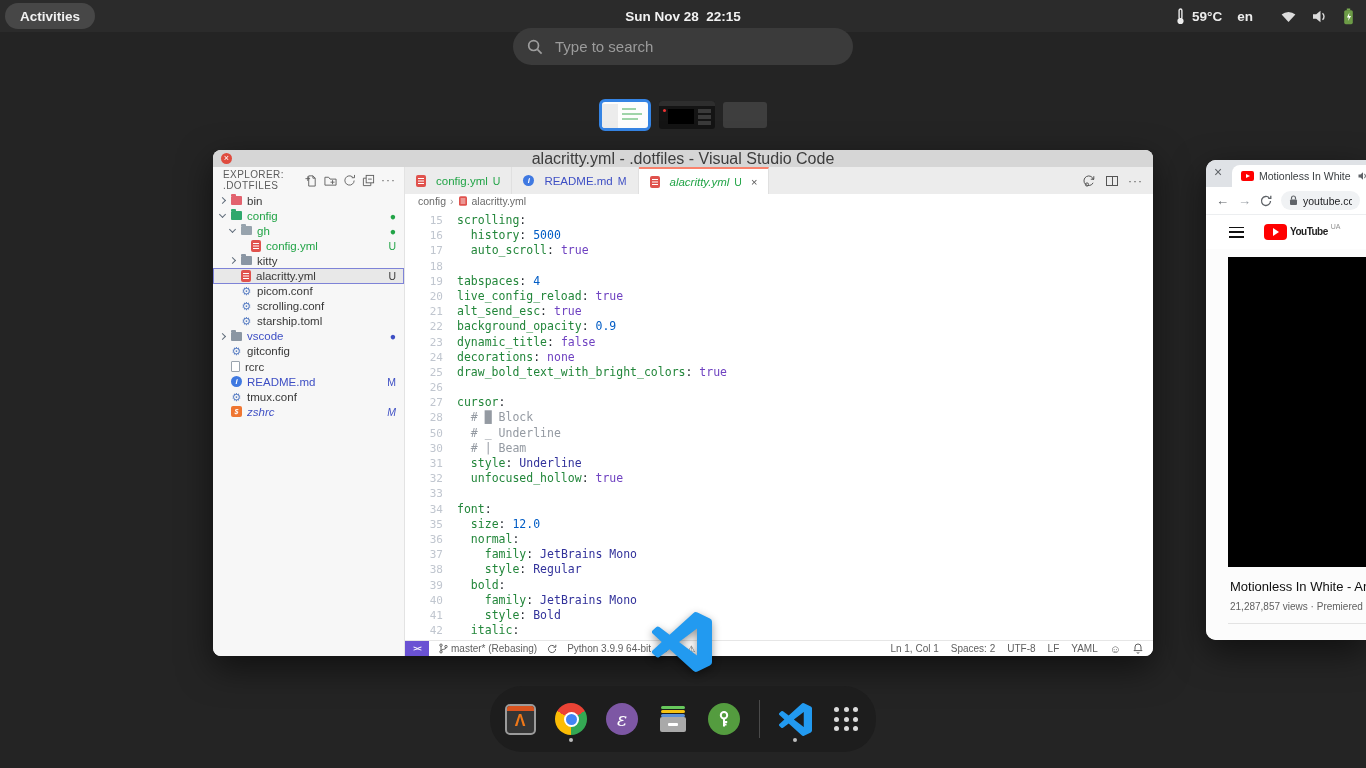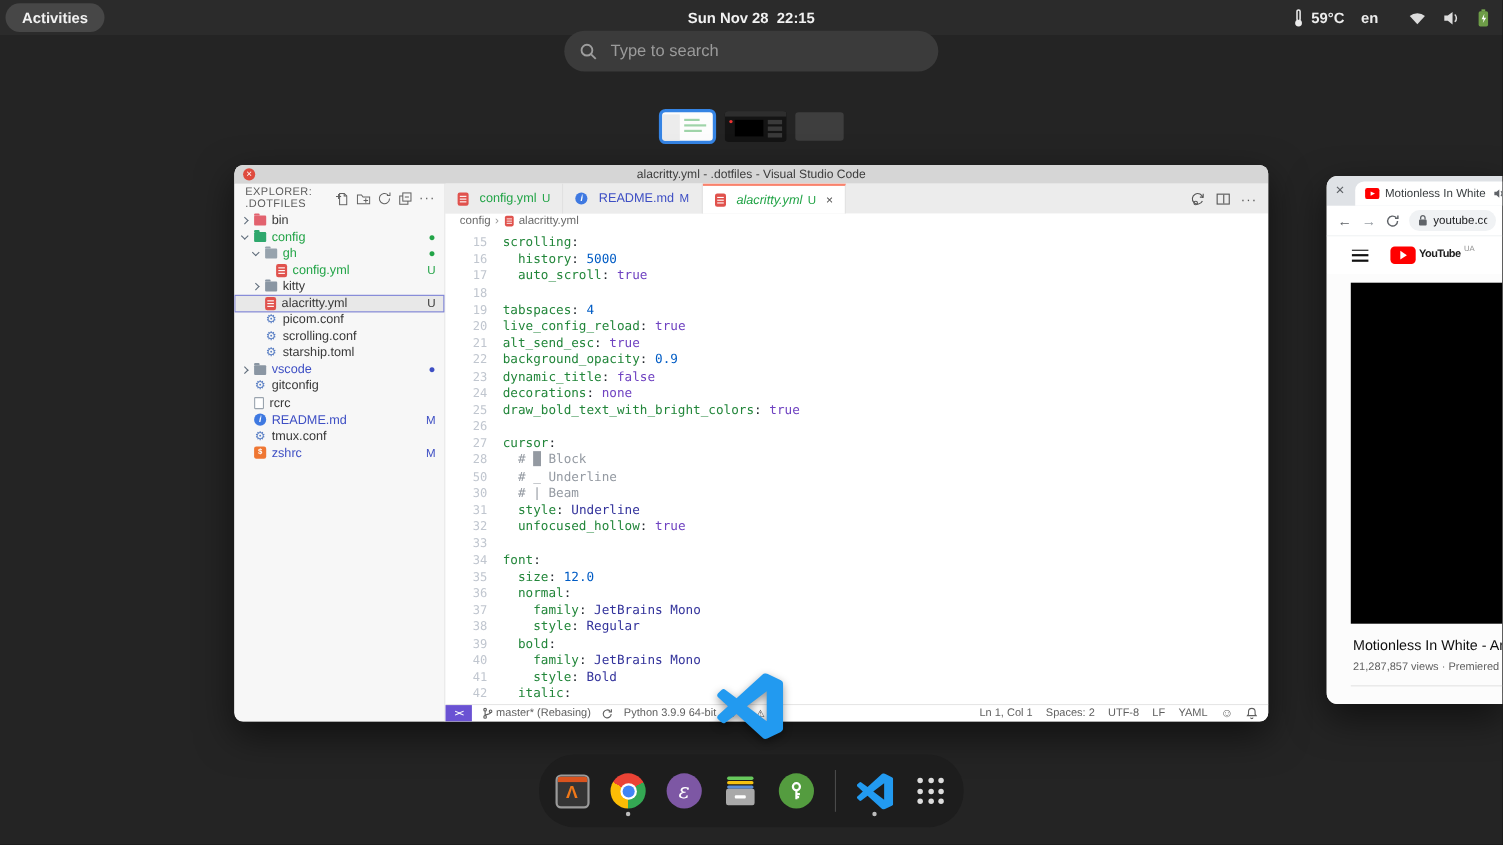--- a/index.html
+++ b/index.html
@@ -32,21 +32,21 @@
   .ws2 .m-sb1{top:8px}.ws2 .m-sb2{top:14px}.ws2 .m-sb3{top:20px}
   .ws3{width:44px;height:26px;background:#3e3e3e;border-radius:3px;}
 
   
   .window{position:absolute;box-shadow:0 12px 34px rgba(0,0,0,.55);}
 
   
   #vscode{left:213px;top:150px;width:940px;height:506px;border-radius:8px;overflow:hidden;background:#fff;display:flex;flex-direction:column;}
   #vs-titlebar{height:17px;background:#d6d6d6;position:relative;display:flex;align-items:center;justify-content:center;flex:none;}
   .vs-close{position:absolute;left:8px;top:3px;width:11px;height:11px;border-radius:50%;background:#df4b3e;color:#fff;font-size:9px;line-height:10px;text-align:center;}
-  #vs-title{font-size:11px;color:#3c3c3c;text-align:right;}
+  #vs-title{font-size:16px;color:#3c3c3c;text-align:right;}
   #vs-body{flex:1;display:flex;min-height:0;}
   #vs-sidebar{width:192px;background:#f7f7f7;border-right:1px solid #e3e3e3;flex:none;display:flex;flex-direction:column;}
   #vs-exp-head{height:26px;display:flex;align-items:center;padding:0 8px 0 10px;}
   #vs-exp-title{font-size:10px;letter-spacing:.4px;color:#5c5c5c;flex:1;}
   .exp-ic{margin-left:6px;display:flex;align-items:center;color:#616161;}
   .exp-more{font-size:12px;color:#616161;letter-spacing:1px;margin-left:6px;line-height:10px;}
   #vs-tree{flex:1;}
   .trow{display:flex;align-items:center;height:15.1px;font-size:11.5px;position:relative;padding-right:8px;}
   .trow.sel{background:#e8e8e8;outline:1px solid #7e83d7;outline-offset:-1px;}
   .chev{width:5px;height:5px;border-right:1.3px solid #616e7c;border-bottom:1.3px solid #616e7c;display:inline-block;margin-right:6px;flex:none;}
@@ -310,21 +310,21 @@
             </div>
             <div class="trow" style="padding-left: 18px;">
               <span class="fi fi-info">i</span>
               <span class="tlabel" style="color:#3e4fc4">README.md</span>
               <span class="tbadge" style="color:#3e4fc4">M</span>
             </div>
             <div class="trow" style="padding-left: 18px;">
               <span class="fi fi-gear">⚙</span>
               <span class="tlabel" style="color:#383838">tmux.conf</span>
             </div>
-            <div class="trow" style="padding-left: 18px;">
+            <div class="trow" style="padding-left: 18px; font-style: italic;">
               <span class="fi fi-shell">$</span>
               <span class="tlabel" style="color:#3e4fc4">zshrc</span>
               <span class="tbadge" style="color:#3e4fc4">M</span>
             </div>
           </div>
       </div>
       <div id="vs-editor">
         <div id="vs-tabbar">
           <div class="vtab">
               <span class="fi fi-yaml"></span>

